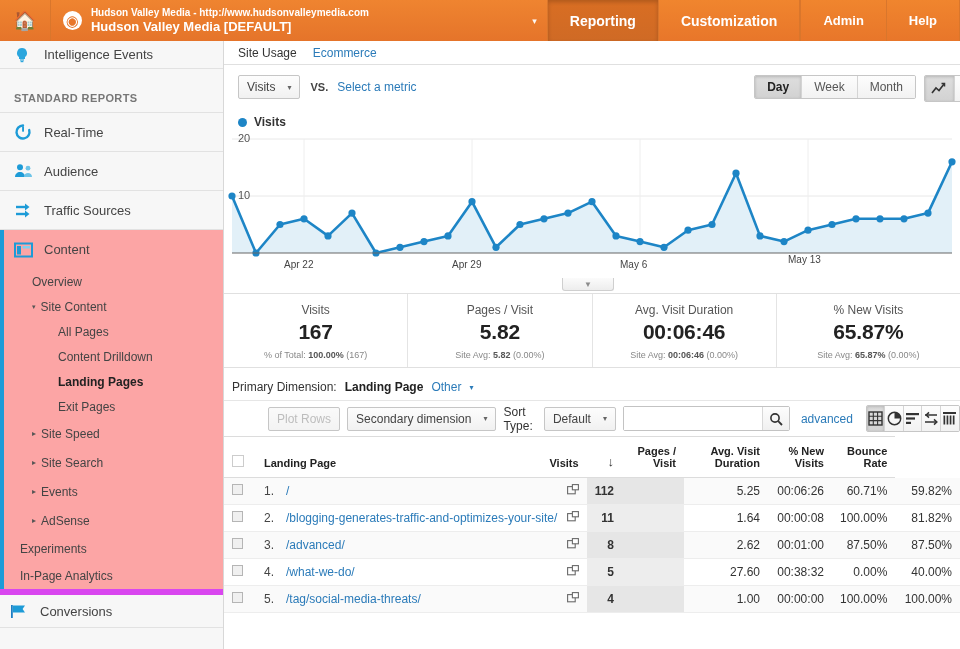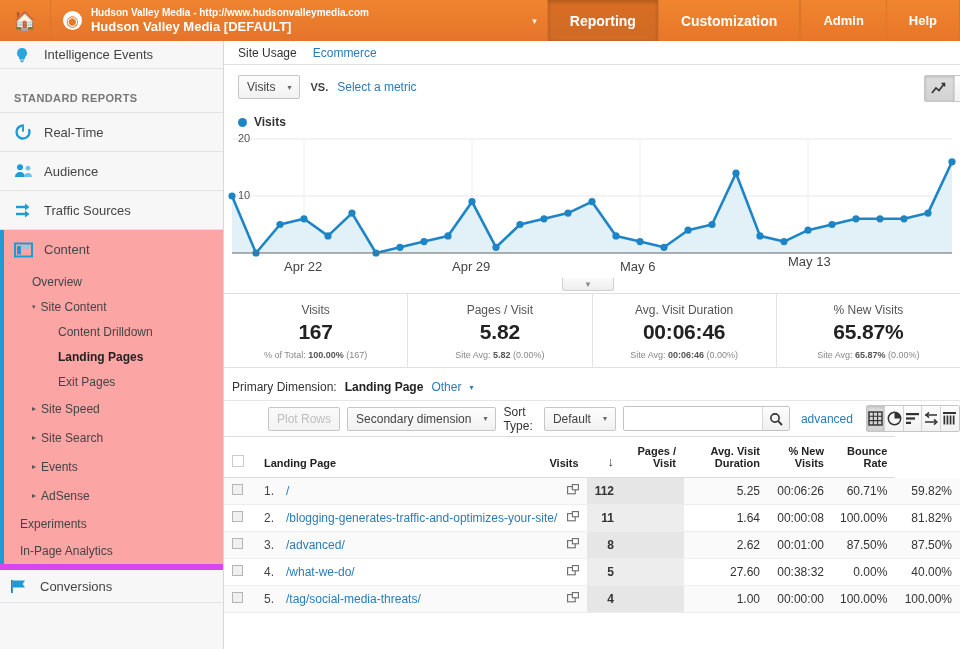--- a/index.html
+++ b/index.html
@@ -108,21 +108,21 @@
   .seg2 div { width: 30px; height: 25px; display: flex; align-items: center; justify-content: center;
               background: linear-gradient(to bottom,#fdfdfd,#f2f2f2); border-right: 1px solid #d4d4d4; cursor: pointer; }
   .seg2 div:last-child { border-right: none; }
   .seg2 div.on { background: linear-gradient(to bottom,#dedede,#d2d2d2); box-shadow: inset 0 1px 3px rgba(0,0,0,.18); }
   .legend { padding: 6px 0 0 14px; display: flex; align-items: center; gap: 7px; }
   .legend .dot { width: 9px; height: 9px; border-radius: 50%; background: #1d85c6; }
   .legend .lbl { font-size: 12px; color: #333; font-weight: bold; }
   .chartwrap { position: relative; width: 736px; height: 150px; margin-top: 2px; }
   .chartwrap svg { display: block; }
   .ytick { position: absolute; left: 14px; font-size: 11px; color: #555; }
-  .xtick { position: absolute; font-size: 13px; color: #444; }
+  .xtick { position: absolute; font-size: 10px; color: #444; }
   .chart-handle {
     position: absolute; left: 338px; top: 147px; width: 52px; height: 13px;
     border: 1px solid #cfcfcf; border-top: none; border-radius: 0 0 3px 3px;
     background: linear-gradient(to bottom,#fbfbfb,#ededed);
     display: flex; align-items: center; justify-content: center;
   }
   .chart-handle .cv { color: #8c8c8c; font-size: 8px; }
   
   .summary { display: flex; border-top: 1px solid #e0e0e0; border-bottom: 1px solid #e0e0e0;
              height: 75px; margin-top: 12px; }
@@ -253,20 +253,23 @@
     </div>
 
     <div class="sub-row lvl1">
       <span>Overview</span>
     </div>
     <div class="sub-row lvl1">
       <span class="tri down">▾</span>
       <span>Site Content</span>
     </div>
     <div class="sub-row lvl2">
+      <span>All Pages</span>
+    </div>
+    <div class="sub-row lvl2">
       <span>Content Drilldown</span>
     </div>
     <div class="sub-row lvl2 bold">
       <span>Landing Pages</span>
     </div>
     <div class="sub-row lvl2">
       <span>Exit Pages</span>
     </div>
     <div class="sub-row lvl1" style="height:29px;">
       <span class="tri">▸</span>
@@ -311,20 +314,25 @@
   </div>
 
   <div class="metricbar">
     <span class="btn">
       <span>Visits</span>
       <span class="caret-dn">▾</span>
     </span>
     <span class="vs">VS.</span>
     <span class="link">Select a metric</span>
 
+    <span style="position:absolute;right:44px;top:10px;" class="seg">
+      <div class="on">Day</div>
+      <div>Week</div>
+      <div>Month</div>
+    </span>
     <span style="position:absolute;right:-26px;top:10px;" class="seg2">
       <div class="on">
         <svg width="17" height="14" viewBox="0 0 17 14">
             <path d="M1 11 5 6l3 2.5L13 2" stroke="#333" stroke-width="1.6" fill="none"></path>
             <path d="M10.5 1.6h3v3" stroke="#333" stroke-width="1.5" fill="none"></path>
           </svg>
       </div>
       <div>
         
       </div>

